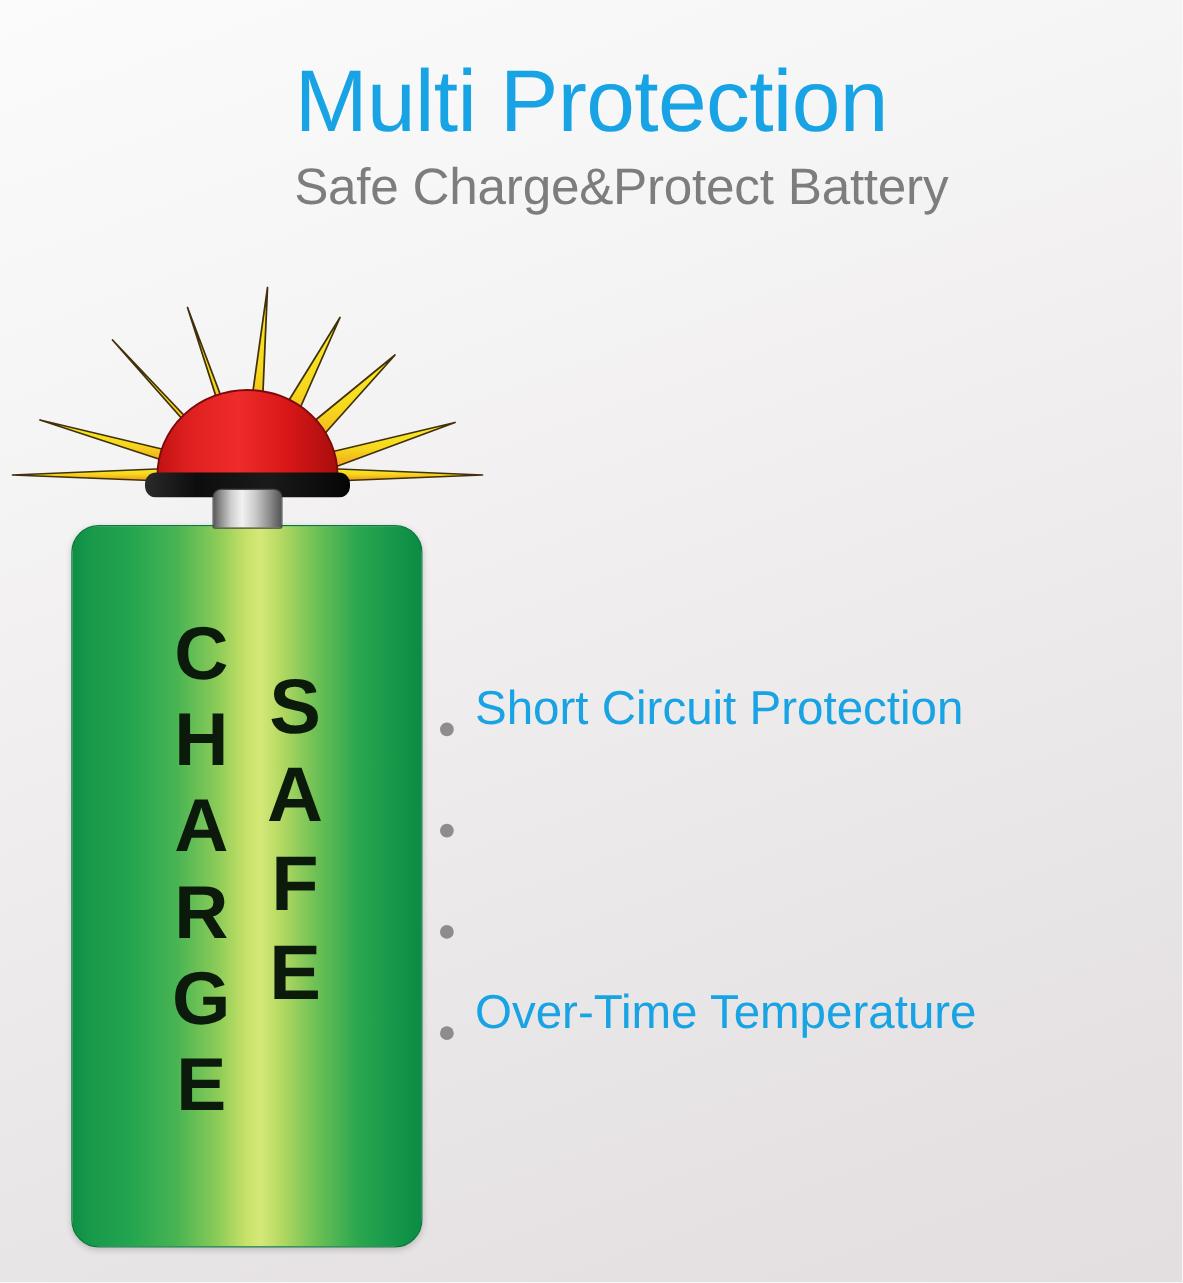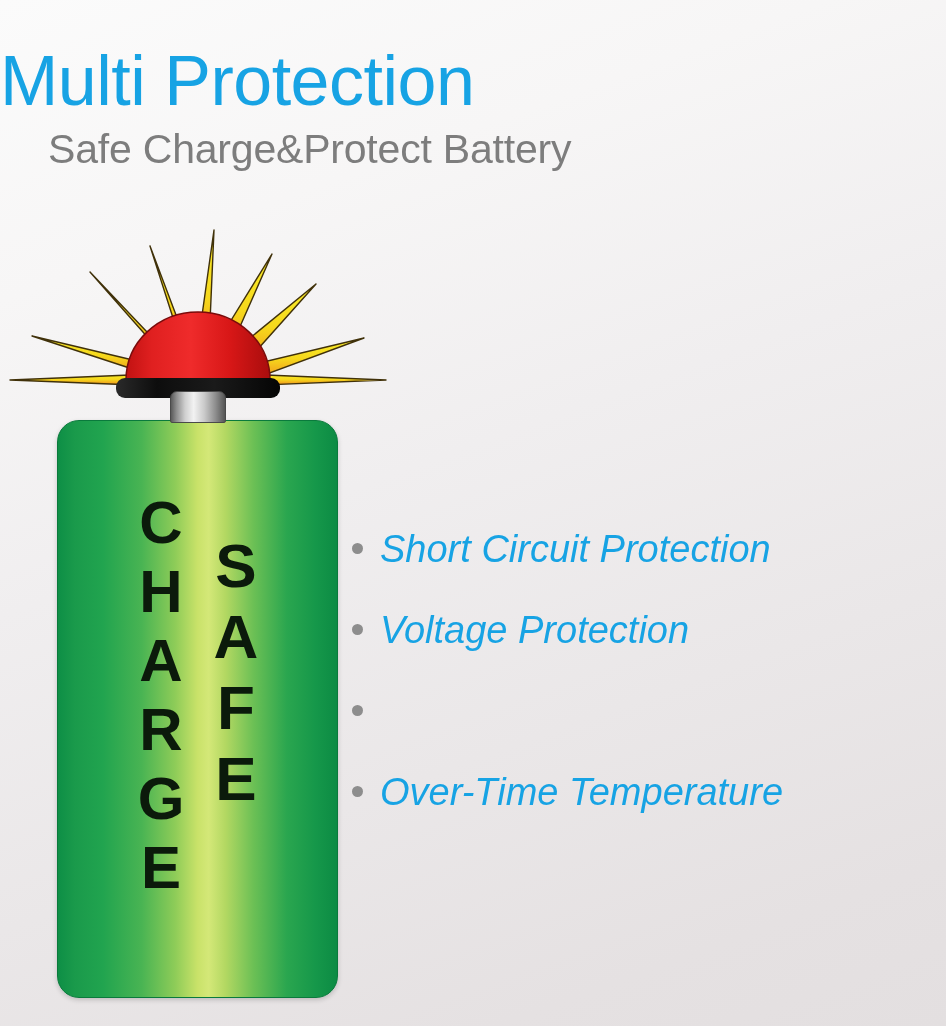--- a/index.html
+++ b/index.html
@@ -22,21 +22,21 @@
     font-family: "Liberation Sans", sans-serif;
     -webkit-font-smoothing: antialiased;
   }
 
   
   #header {
     position: absolute;
     top: 0;
     left: 0;
     width: 946px;
-    text-align: left;
+    text-align: center;
     padding-top: 42px;
   }
   #title {
     font-size: 70px;
     line-height: 78px;
     font-weight: 400;
     color: #17a3e4;
     letter-spacing: -0.5px;
     white-space: nowrap;
   }
@@ -53,23 +53,22 @@
 
   
   #feature-list {
     position: absolute;
     left: 352px;
     top: 508px;
     width: 592px;
   }
   .feature-item {
     display: flex;
-    align-items: center;
+    align-items: flex-end;
     height: 81px;
-    font-style: italic;
   }
   .feature-bullet {
     width: 11px;
     height: 11px;
     border-radius: 50%;
     background: #8d8d8d;
     flex: 0 0 auto;
     margin-right: 17px;
   }
   .feature-label {
@@ -238,21 +237,20 @@
 
   <div id="feature-list">
 
     <div class="feature-item">
       <span class="feature-bullet"></span>
       <span class="feature-label">Short Circuit Protection</span>
     </div>
 
     <div class="feature-item">
       <span class="feature-bullet"></span>
-      <span class="feature-label">Voltage Protection</span>
     </div>
 
 
     <div class="feature-item">
       <span class="feature-bullet"></span>
     </div>
 
     <div class="feature-item">
       <span class="feature-bullet"></span>
       <span class="feature-label">Over-Time Temperature</span>

